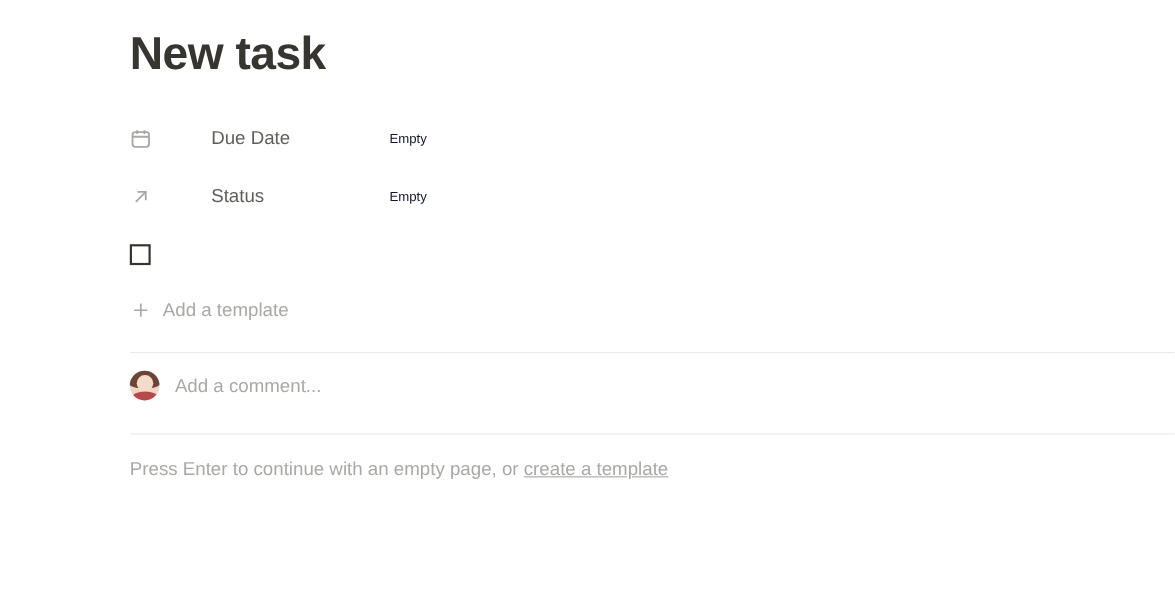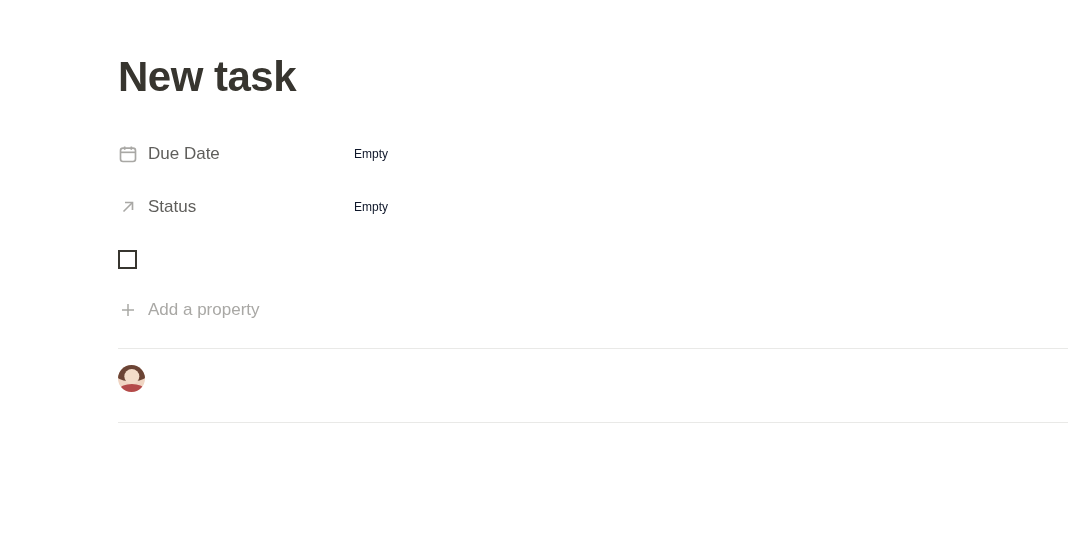--- a/index.html
+++ b/index.html
@@ -8,21 +8,21 @@
       box-sizing: border-box;
     }
     body {
       font-family: -apple-system, BlinkMacSystemFont, "Segoe UI", Helvetica, Arial, sans-serif;
       background: #ffffff;
       width: 1068px;
       height: 558px;
       color: #37352f;
     }
     .page-container {
-      padding-top: 53px;
+      padding-top: 25px;
       padding-left: 118px;
       padding-right: 0;
     }
     .page-title {
       font-size: 42px;
       font-weight: 700;
       color: #37352f;
       margin-bottom: 26px;
       letter-spacing: -0.5px;
     }
@@ -48,20 +48,21 @@
       display: flex;
       align-items: center;
       justify-content: center;
       color: #a9a8a5;
       flex-shrink: 0;
     }
     .property-label {
       font-size: 17px;
       color: #5f5e5b;
       font-weight: 400;
+      margin-left: 44px;
     }
     .property-value-empty {
       font-size: 12px;
       color: #0f172a;
       cursor: pointer;
     }
     .checkbox-box {
       width: 19px;
       height: 19px;
       border: 2px solid #37352f;
@@ -194,29 +195,33 @@
       <span class="checkbox-box"></span>
     </div>
 
     <div class="add-property-row">
       <span class="add-property-icon">
         <svg width="18" height="18" viewBox="0 0 24 24" fill="none" stroke="currentColor" stroke-width="2">
           <line x1="12" y1="4" x2="12" y2="20"></line>
           <line x1="4" y1="12" x2="20" y2="12"></line>
         </svg>
       </span>
-      <span class="add-property-label">Add a property</span>
+      <span class="add-property-label">Add a template</span>
     </div>
   </div>
 
   <div class="divider"></div>
 
   <div class="comment-row">
     <span class="avatar">
       <span class="avatar-hair"></span>
       <span class="avatar-face"></span>
       <span class="avatar-body"></span>
     </span>
+    <span class="comment-placeholder">Add a comment...</span>
   </div>
 
   <div class="divider"></div>
 
+  <div class="body-hint-row">
+    <span>Press Enter to continue with an empty page, or </span><a class="body-hint-link">create a template</a>
+  </div>
 </div>
 
 </body></html>

